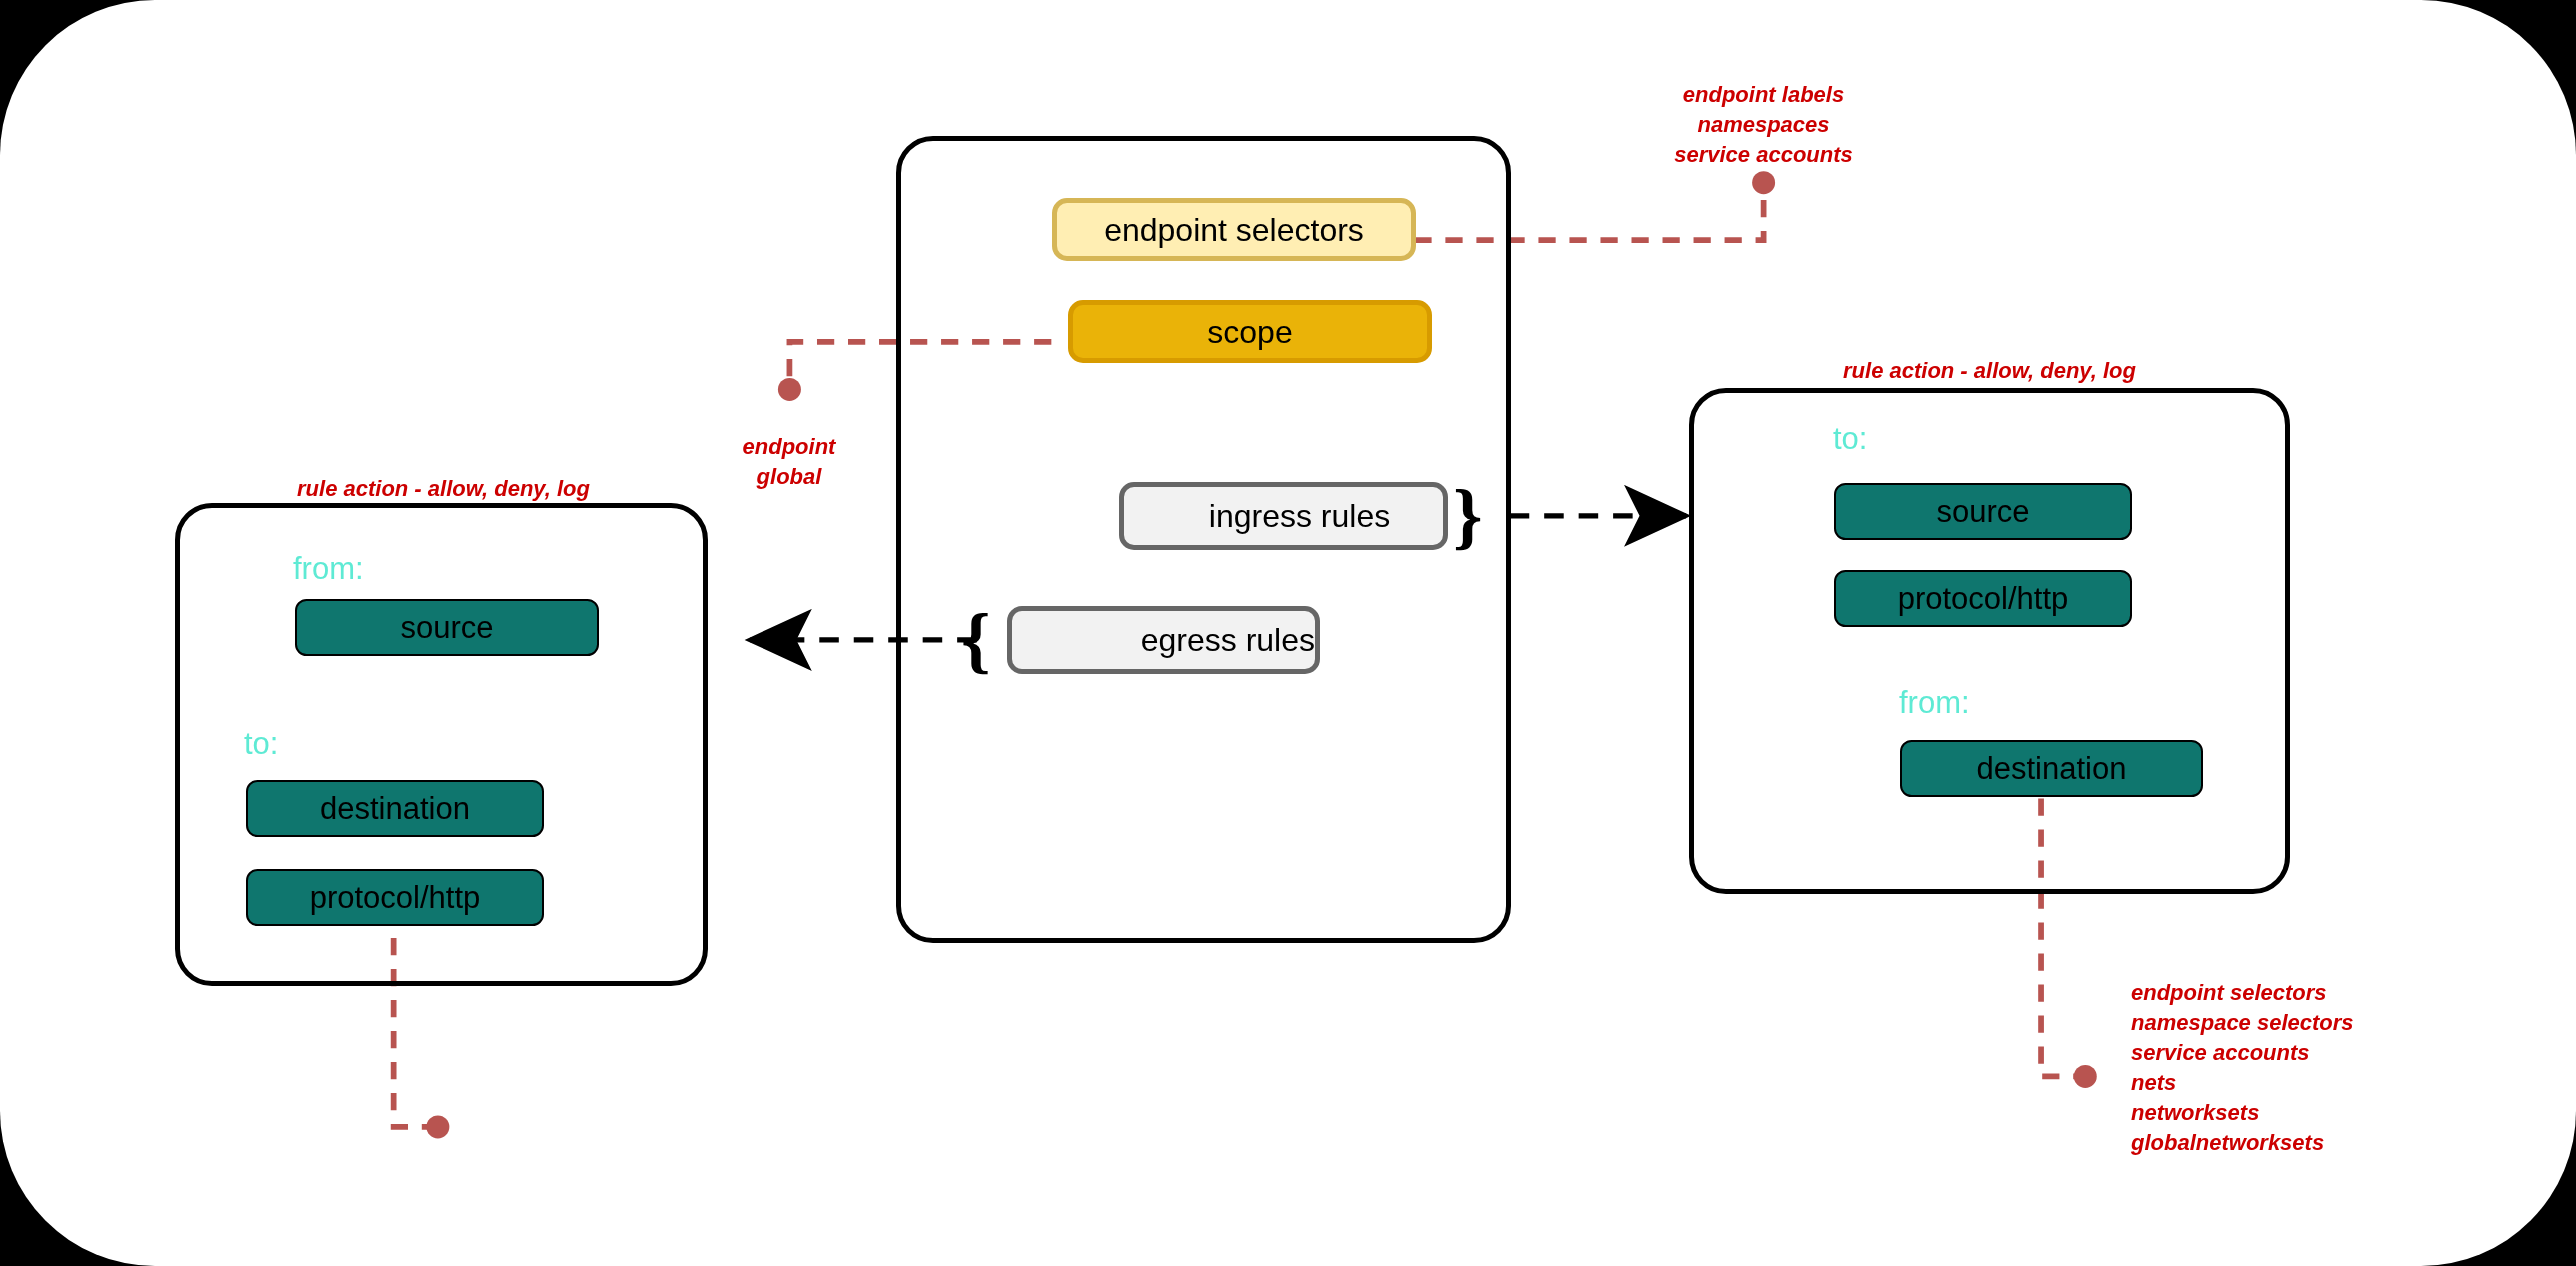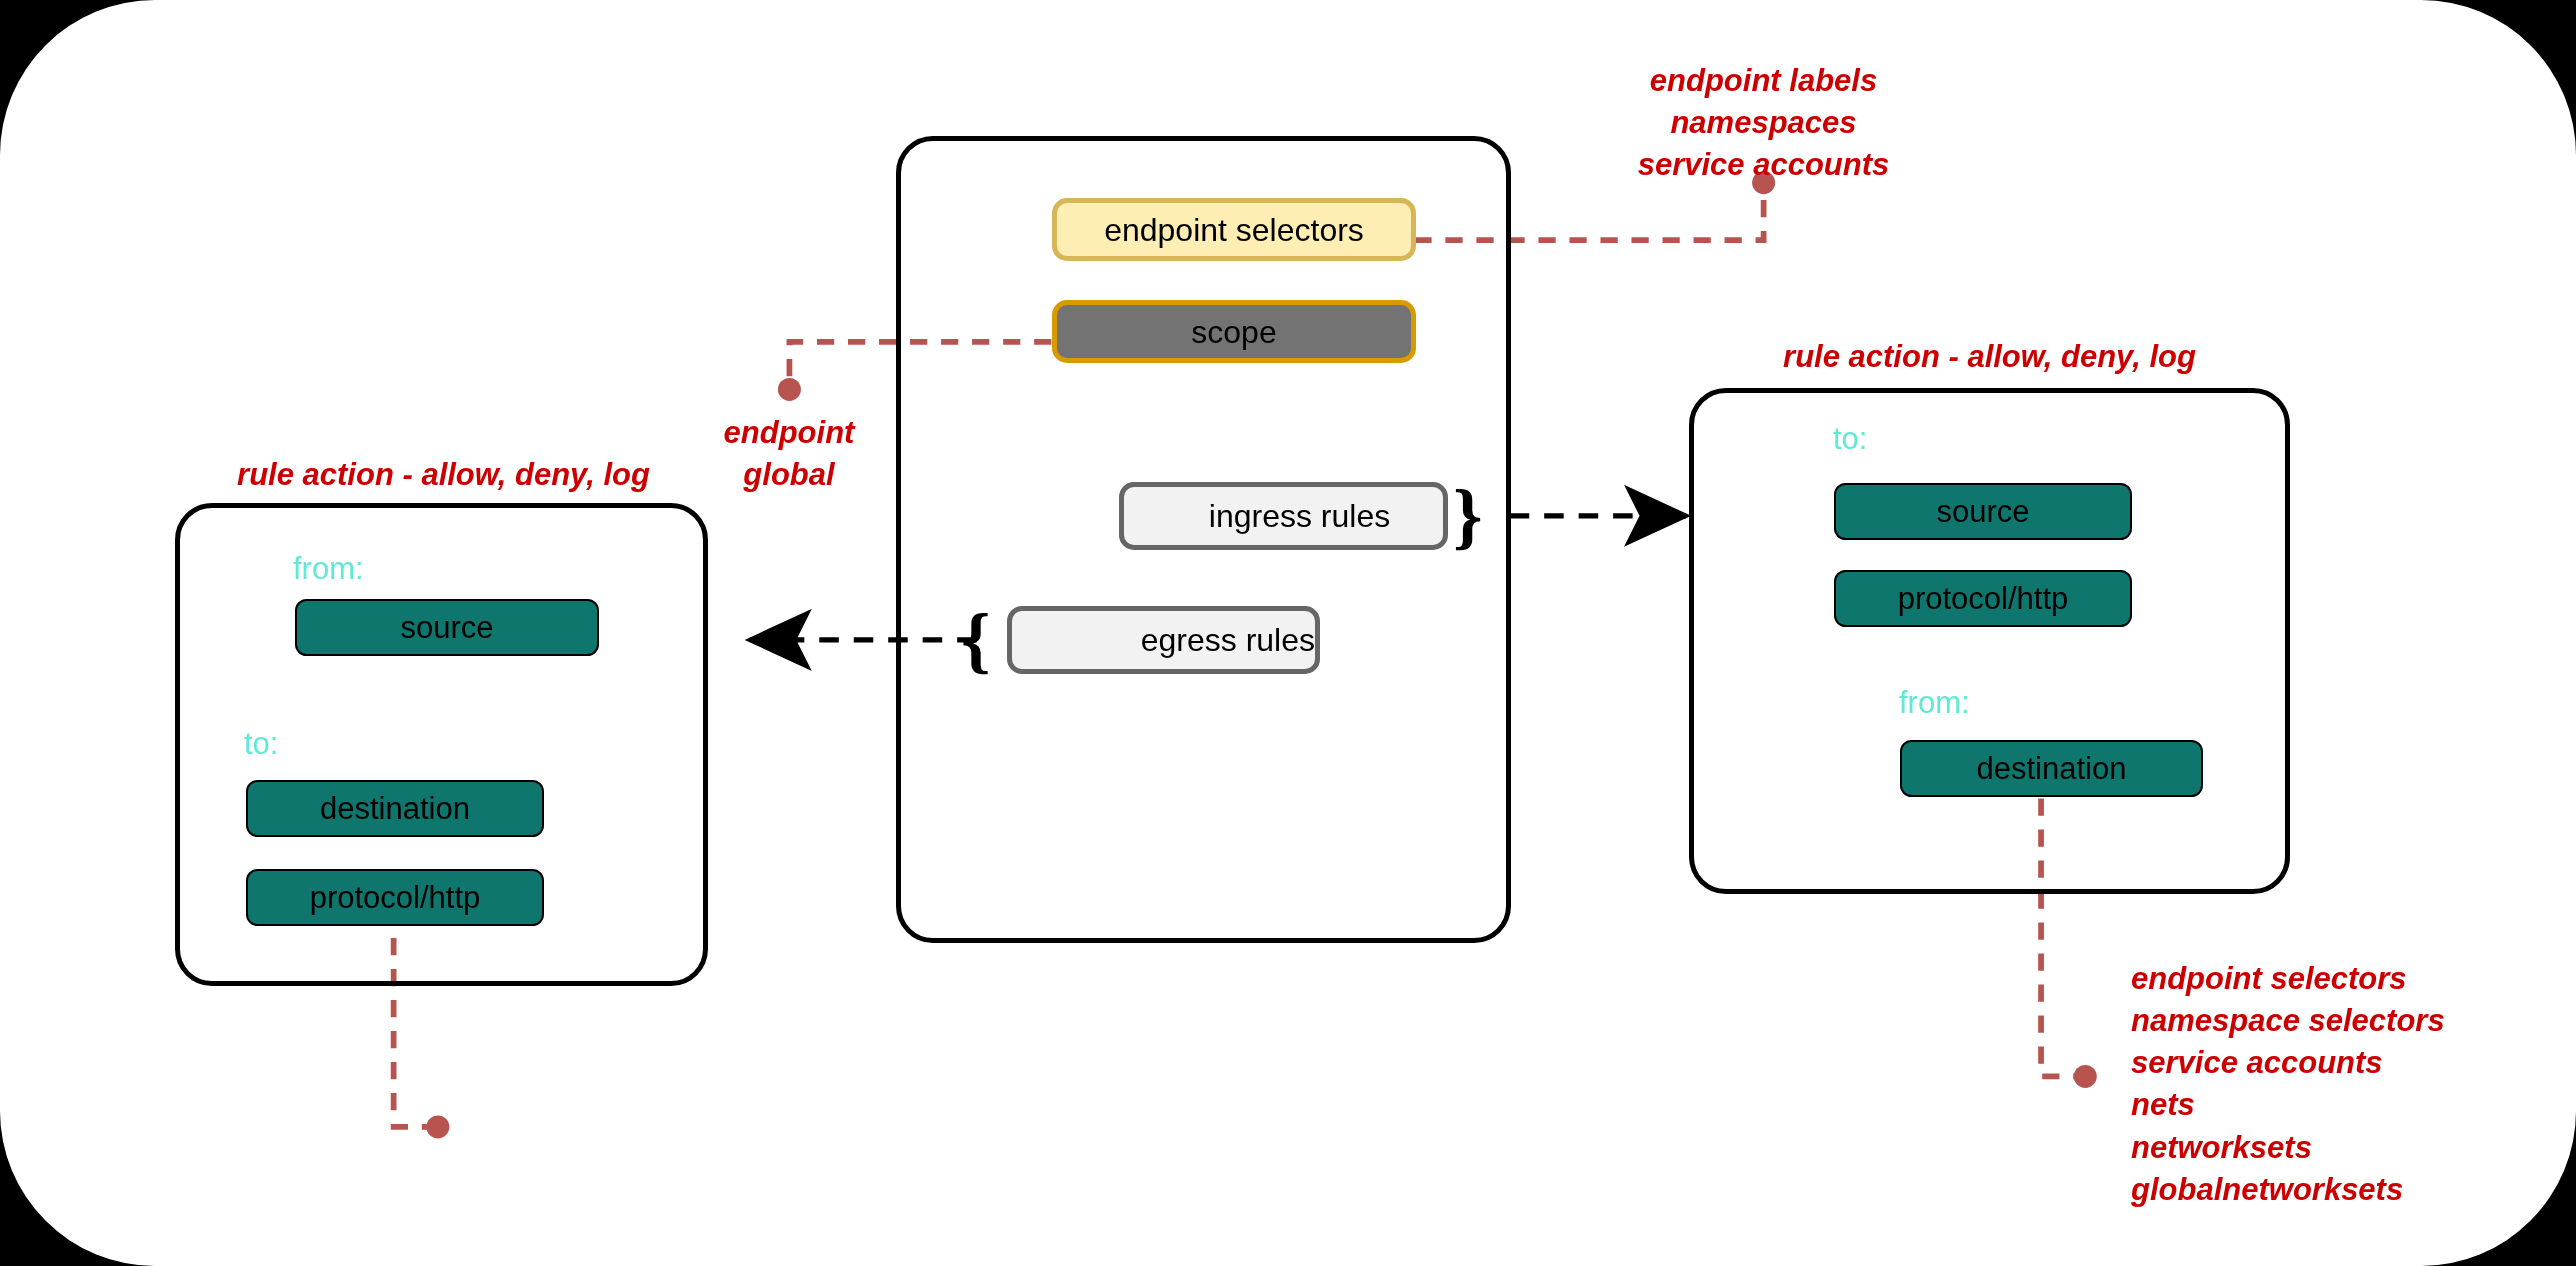--- a/index.html
+++ b/index.html
@@ -61,22 +61,23 @@
     font-size: 32px;
     line-height: 1;
     color: #000000;
     white-space: nowrap;
   }
   .hl-endpoint {
     background: #ffeeb3;
     border: 5.2px solid #d6b656;
   }
   .hl-scope {
-    background: #737373;
+    background: #eab308;
     border: 5.2px solid #d79b00;
+    margin-left: 16px;
   }
   .gray-box {
     position: absolute;
     box-sizing: border-box;
     background: #f2f2f2;
     border: 5.2px solid #666666;
     border-radius: 15px;
     display: flex;
     align-items: center;
     justify-content: center;
@@ -95,23 +96,24 @@
     color: #5eead4;
     white-space: nowrap;
   }
 
   
   .annot {
     position: absolute;
     color: #cc0000;
     font-weight: bold;
     font-style: italic;
-    font-size: 31px;
+    font-size: 22px;
     line-height: 1.36;
     white-space: pre;
+    margin-top: 20px;
   }
   .annot.center { text-align: center; }
   .annot.left   { text-align: left; }
 
   
   .brace {
     position: absolute;
     font-size: 75px;
     line-height: 1;
     color: #000000;

